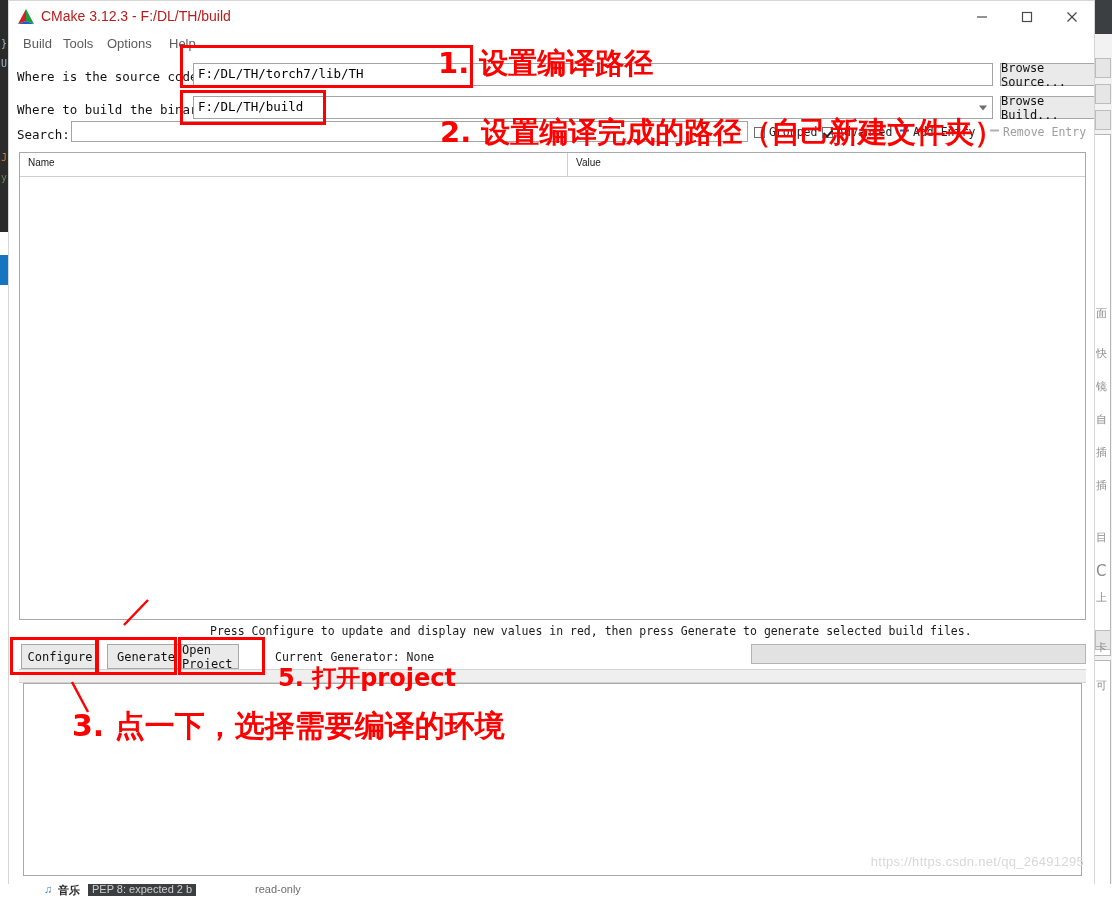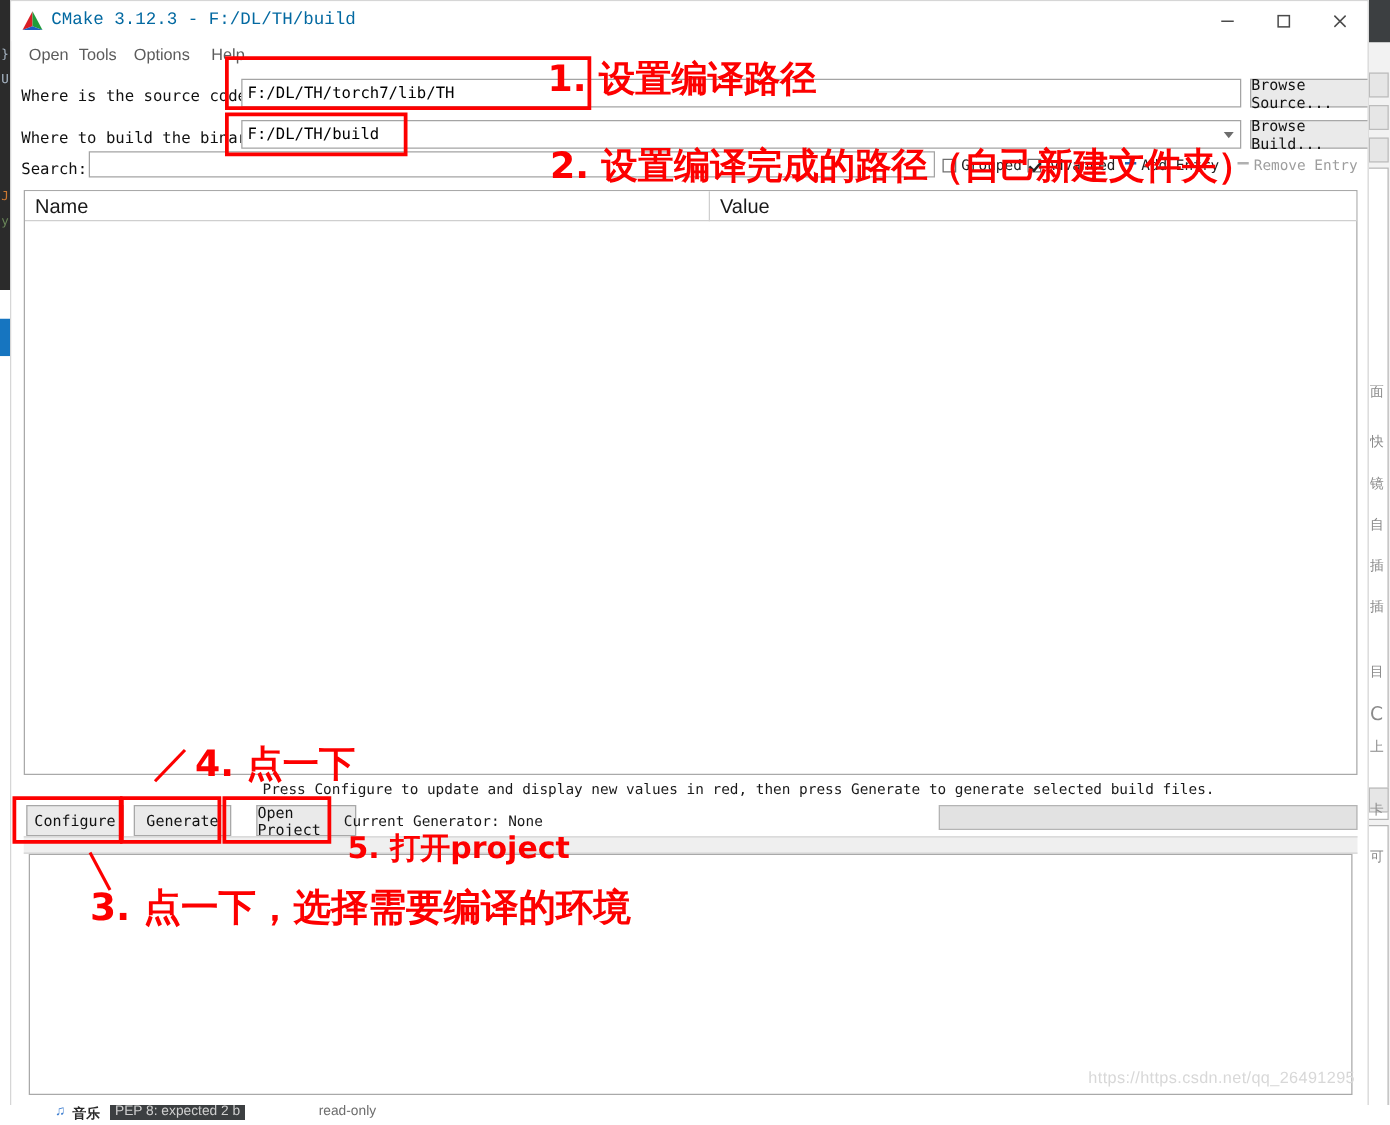--- a/index.html
+++ b/index.html
@@ -84,22 +84,22 @@
   }
   .titlebar {
     position: relative; height: 32px; background: #ffffff;
     border-bottom: 0px;
   }
   .tb-logo {
     position: absolute; left: 8px; top: 7px; width: 18px; height: 17px;
   }
   .title-text {
     position: absolute; left: 32px; top: 7px;
-    font-size: 14px; color: #0369a1;
-    font-family: Liberation Mono, monospace;
+    font-size: 14px; color: #b91c1c;
+    font-family: Liberation Sans, sans-serif;
   }
   .winctl {
     position: absolute; top: 0; height: 31px; width: 45px;
     display: flex; align-items: center; justify-content: center;
   }
   .winctl svg { display: block; }
   .wc-min { right: 90px; }
   .wc-max { right: 45px; }
   .wc-close { right: 0px; }
 
@@ -153,21 +153,21 @@
   .cache-table {
     position: absolute; left: 10px; top: 151px;
     width: 1067px; height: 468px;
     background: #ffffff; border: 1px solid #a9a9a9; box-sizing: border-box;
   }
   .cache-header {
     position: absolute; left: 0; top: 0; width: 100%; height: 24px;
     background: #ffffff; border-bottom: 1px solid #cfcfcf; box-sizing: border-box;
   }
   .cache-header .col {
-    position: absolute; top: 4px; font-size: 16px; color: #1a1a1a;
+    position: absolute; top: 4px; font-size: 10px; color: #1a1a1a;
     font-family: "Liberation Sans", sans-serif;
   }
   .cache-header .divider {
     position: absolute; top: 0; width: 1px; height: 24px; background: #cfcfcf;
   }
 
   
   .status-text {
     position: absolute; font-family: "DejaVu Sans Mono", monospace;
     font-size: 11.5px; color: #1a1a1a; white-space: nowrap;
@@ -263,21 +263,21 @@
       </div>
       <div class="winctl wc-close">
         <svg width="12" height="12" viewBox="0 0 12 12">
           <line x1="1.5" y1="1.5" x2="10.5" y2="10.5" stroke="#4a4a4a" stroke-width="1.2"></line>
           <line x1="10.5" y1="1.5" x2="1.5" y2="10.5" stroke="#4a4a4a" stroke-width="1.2"></line>
         </svg>
       </div>
     </div>
 
     <div class="menubar">
-      <span class="menu-item" style="left:9px;">Open</span>
+      <span class="menu-item" style="left:9px;">Build</span>
       <span class="menu-item" style="left:49px;">Tools</span>
       <span class="menu-item" style="left:93px;">Options</span>
       <span class="menu-item" style="left:155px;">Help</span>
     </div>
 
     <span class="lbl-mono" style="left:8px; top:68px;">Where is the source code:</span>
     <div class="field" style="left:184px; top:62px; width:800px; height:23px;">
       <span>F:/DL/TH/torch7/lib/TH</span>
     </div>
     <div class="btn-sq" style="left:991px; top:62px; width:103px; height:23px;">Browse Source...</div>
@@ -325,21 +325,21 @@
         <span class="col" style="left:8px;">Name</span>
         <span class="divider" style="left:547px;"></span>
         <span class="col" style="left:556px;">Value</span>
       </div>
     </div>
 
     <span class="status-text" style="left:201px; top:623px;">Press Configure to update and display new values in red, then press Generate to generate selected build files.</span>
 
     <div class="btn-sq" style="left:12px; top:643px; width:78px; height:25px;">Configure</div>
     <div class="btn-sq" style="left:98px; top:643px; width:78px; height:25px;">Generate</div>
-    <div class="btn-sq" style="left:196px; top:643px; width:80px; height:25px;">Open Project</div>
+    <div class="btn-sq" style="left:172px; top:643px; width:58px; height:25px;">Open Project</div>
 
     <span class="status-text" style="left:266px; top:649px;">Current Generator: None</span>
 
     <div class="progress-box" style="left:742px; top:643px; width:335px; height:20px;">
       <span class="status-text" style="left:6px; top:3px;"></span>
     </div>
 
     <div class="gen-strip"></div>
     <div class="output-box"></div>
 
@@ -352,21 +352,20 @@
   <div class="ann-box" style="left:96px; top:637px; width:81px; height:38px;"></div>
   <div class="ann-box" style="left:178px; top:637px; width:87px; height:38px;"></div>
 
   <svg style="position:absolute;left:0;top:0;width:1112px;height:900px;pointer-events:none;">
     <line x1="124" y1="625" x2="148" y2="600" stroke="#fd0000" stroke-width="2.5"></line>
     <line x1="72" y1="682" x2="88" y2="712" stroke="#fd0000" stroke-width="2.5"></line>
   </svg>
 
   <span class="ann-text" style="left:438px; top:44px; font-size:29px;">1. 设置编译路径</span>
   <span class="ann-text" style="left:440px; top:113px; font-size:29px;">2. 设置编译完成的路径（自己新建文件夹）</span>
-  <span class="ann-text" style="left:156px; top:592px; font-size:29px;">4. 点一下</span>
   <span class="ann-text" style="left:278px; top:662px; font-size:24px;">5. 打开project</span>
   <span class="ann-text" style="left:72px; top:706px; font-size:30px;">3. 点一下，选择需要编译的环境</span>
 
   <div class="taskbar">
     <span class="tb-item tb-icon" style="left:44px;">♫</span>
     <span class="tb-item" style="left:58px; color:#2b2b2b; font-weight:bold;">音乐</span>
     <span class="tb-note" style="left:88px;">PEP 8: expected 2 b</span>
     <span class="tb-item" style="left:255px; color:#6d6d6d;">read-only</span>
   </div>
 

